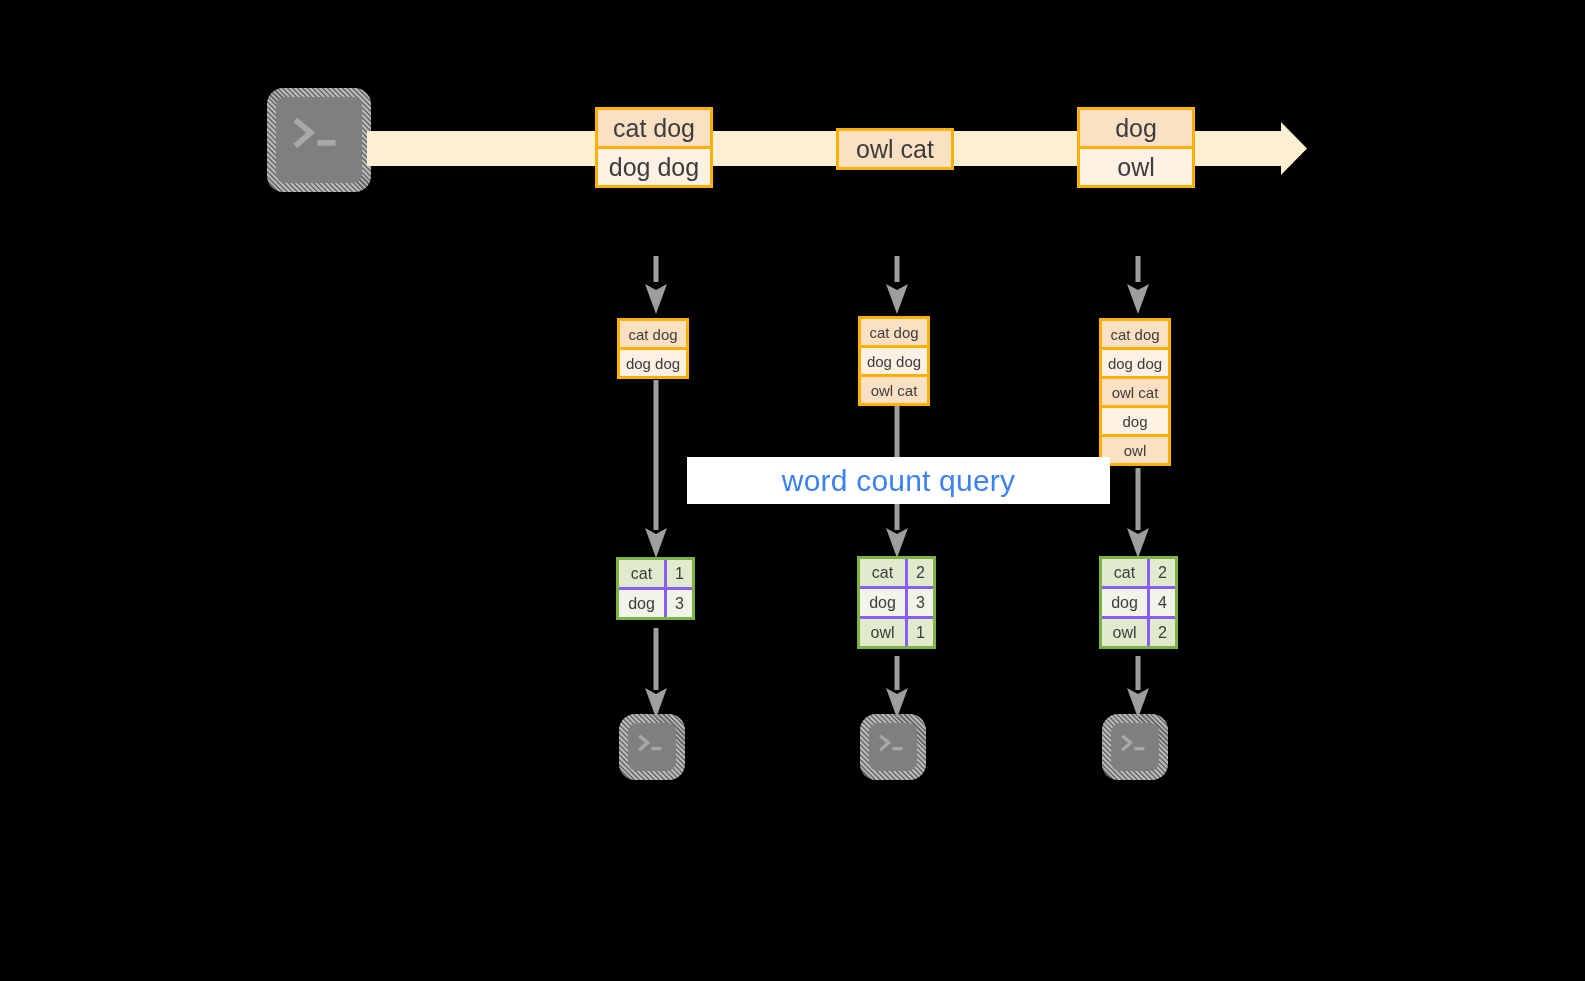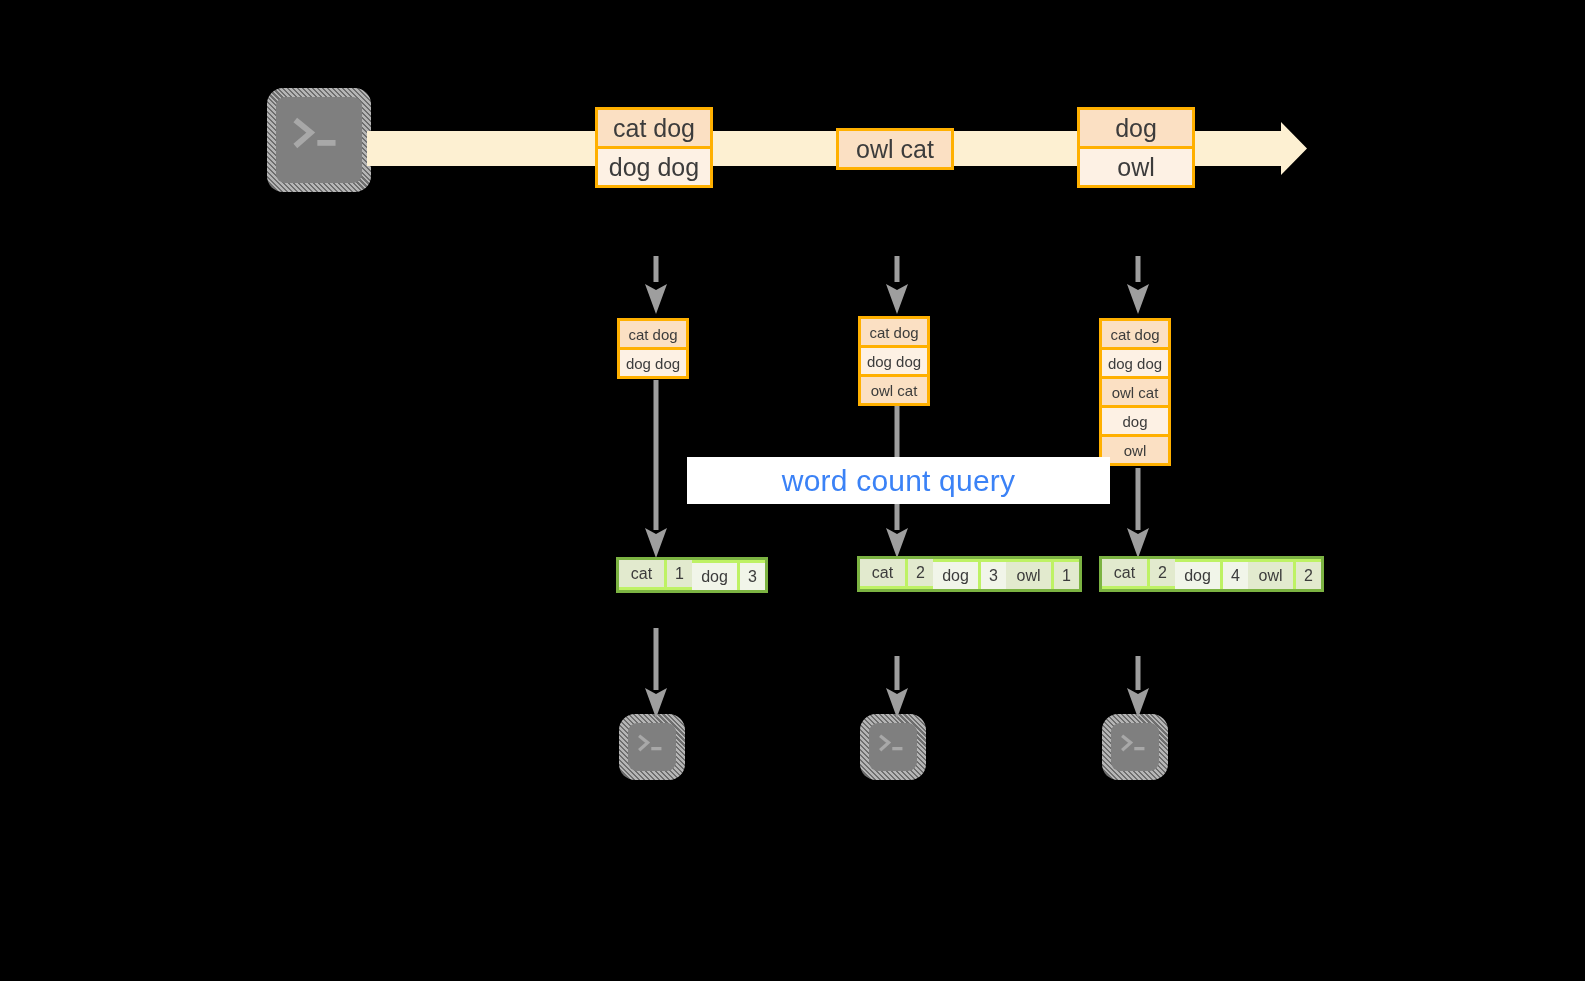--- a/index.html
+++ b/index.html
@@ -117,23 +117,23 @@
   .block.mid.m1 { left: 617px; top: 318px; }
   .block.mid.m2 { left: 858px; top: 316px; }
   .block.mid.m3 { left: 1099px; top: 318px; }
 
   
   .gblock {
     position: absolute;
     box-sizing: border-box;
     z-index: 4;
     border: 3px solid #7cb342;
-    background: #bef264;
-    display: flex;
-    flex-direction: row;
+    background: #8b5cf6;
+    display: flex;
+    flex-direction: column;
   }
   .gblock .grow { display: flex; }
   .gblock .grow + .grow { margin-top: 3px; }
   .gblock .gcell {
     box-sizing: border-box;
     height: 27px;
     display: flex;
     align-items: center;
     justify-content: center;
     font-size: 16px;

